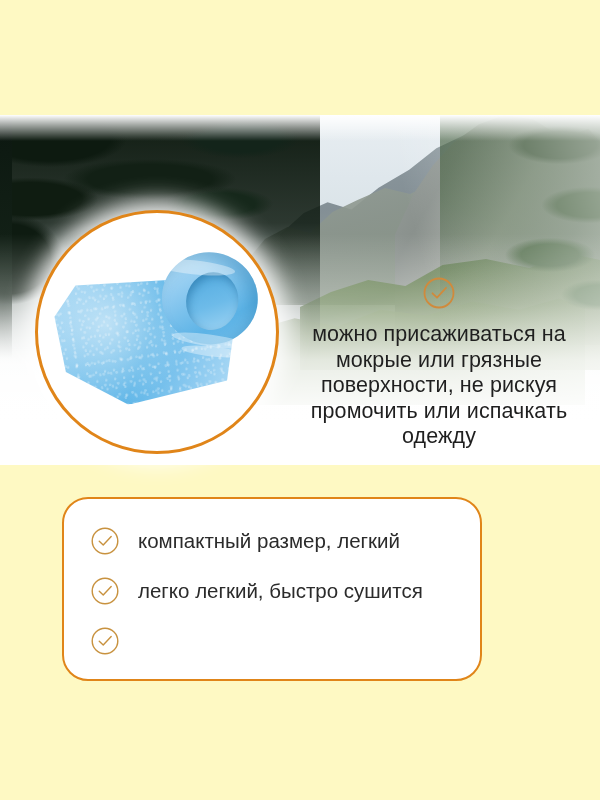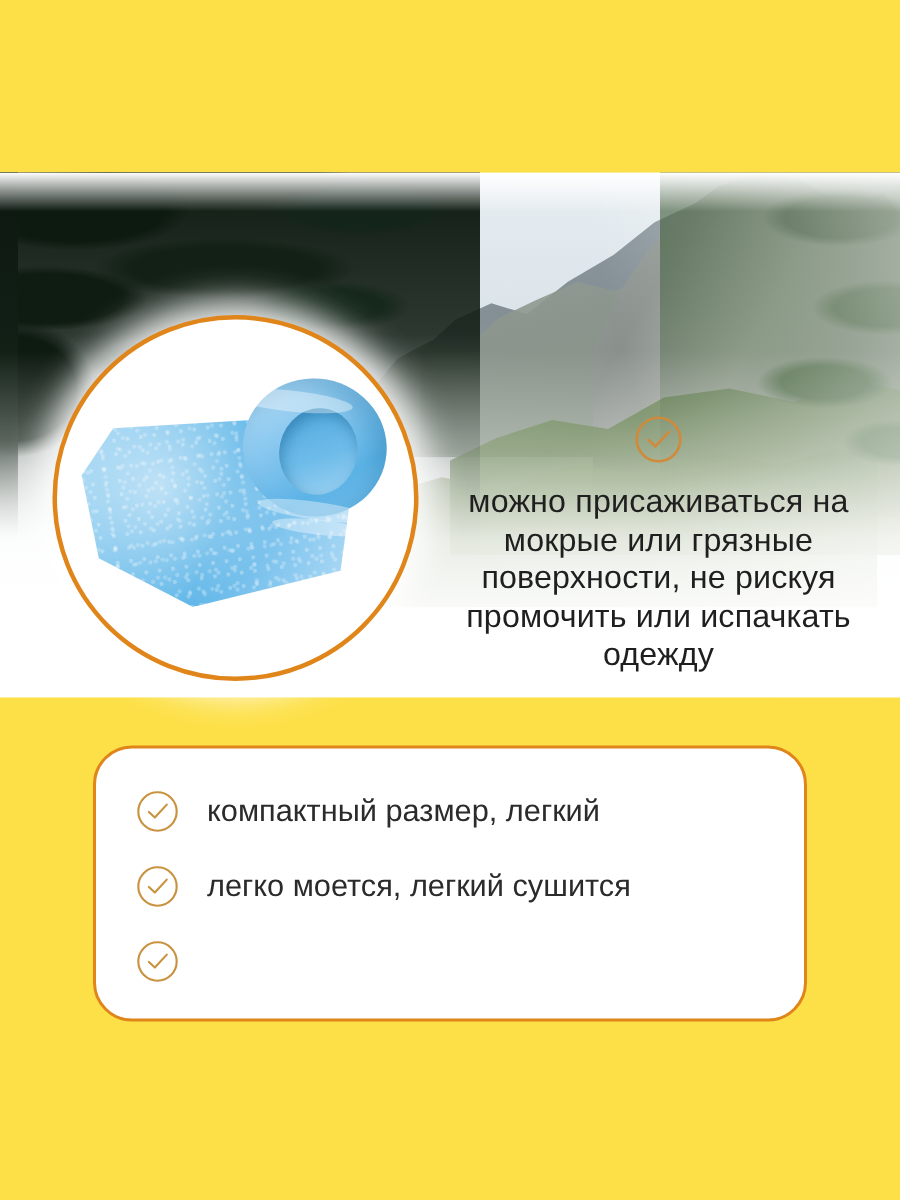--- a/index.html
+++ b/index.html
@@ -8,21 +8,21 @@
     padding: 0;
     background: #ffffff;
   }
   body {
     font-family: "Liberation Sans", "DejaVu Sans", sans-serif;
   }
   .page {
     position: relative;
     width: 600px;
     height: 800px;
-    background: #fde047;
+    background: #fef9c3;
     overflow: hidden;
   }
 
   
   .photo {
     position: absolute;
     left: 0;
     top: 115px;
     width: 600px;
     height: 350px;
@@ -240,21 +240,21 @@
     font-weight: 400;
     color: #1f1f1f;
     letter-spacing: .1px;
   }
 
   
   .feature-card {
     position: absolute;
     left: 62px;
     top: 497px;
-    width: 476px;
+    width: 420px;
     height: 184px;
     border: 2.5px solid #e08519;
     border-radius: 26px;
     background: #ffffff;
     box-sizing: border-box;
   }
   .feature-list {
     list-style: none;
     margin: 0;
     padding: 17px 0 0 26px;
@@ -320,21 +320,21 @@
           <circle cx="17" cy="17" r="14.5" fill="none" stroke="#c8923f" stroke-width="1.6"></circle>
           <path d="M10.5 17.3 L15 21.6 L24 11.8" fill="none" stroke="#c8923f" stroke-width="1.6" stroke-linecap="round" stroke-linejoin="round"></path>
         </svg>
         <span class="feature-text">компактный размер, легкий</span>
       </li>
       <li class="feature-item">
         <svg class="tick-sm" width="30" height="30" viewBox="0 0 34 34">
           <circle cx="17" cy="17" r="14.5" fill="none" stroke="#c8923f" stroke-width="1.6"></circle>
           <path d="M10.5 17.3 L15 21.6 L24 11.8" fill="none" stroke="#c8923f" stroke-width="1.6" stroke-linecap="round" stroke-linejoin="round"></path>
         </svg>
-        <span class="feature-text">легко моется, легкий сушится</span>
+        <span class="feature-text">легко легкий, быстро сушится</span>
       </li>
       <li class="feature-item">
         <svg class="tick-sm" width="30" height="30" viewBox="0 0 34 34">
           <circle cx="17" cy="17" r="14.5" fill="none" stroke="#c8923f" stroke-width="1.6"></circle>
           <path d="M10.5 17.3 L15 21.6 L24 11.8" fill="none" stroke="#c8923f" stroke-width="1.6" stroke-linecap="round" stroke-linejoin="round"></path>
         </svg>
       </li>
     </ul>
   </div>
 

